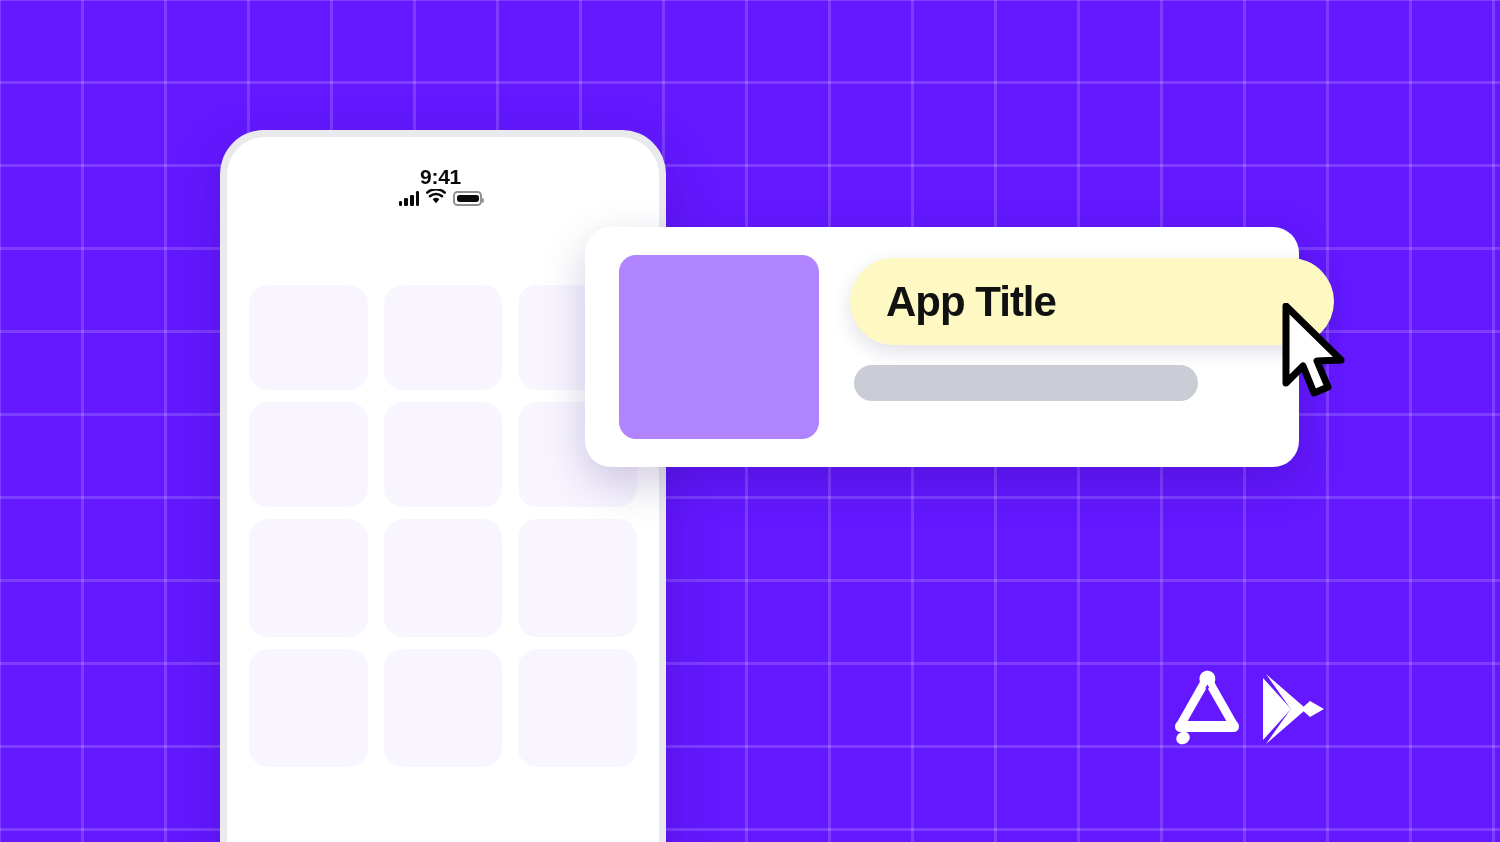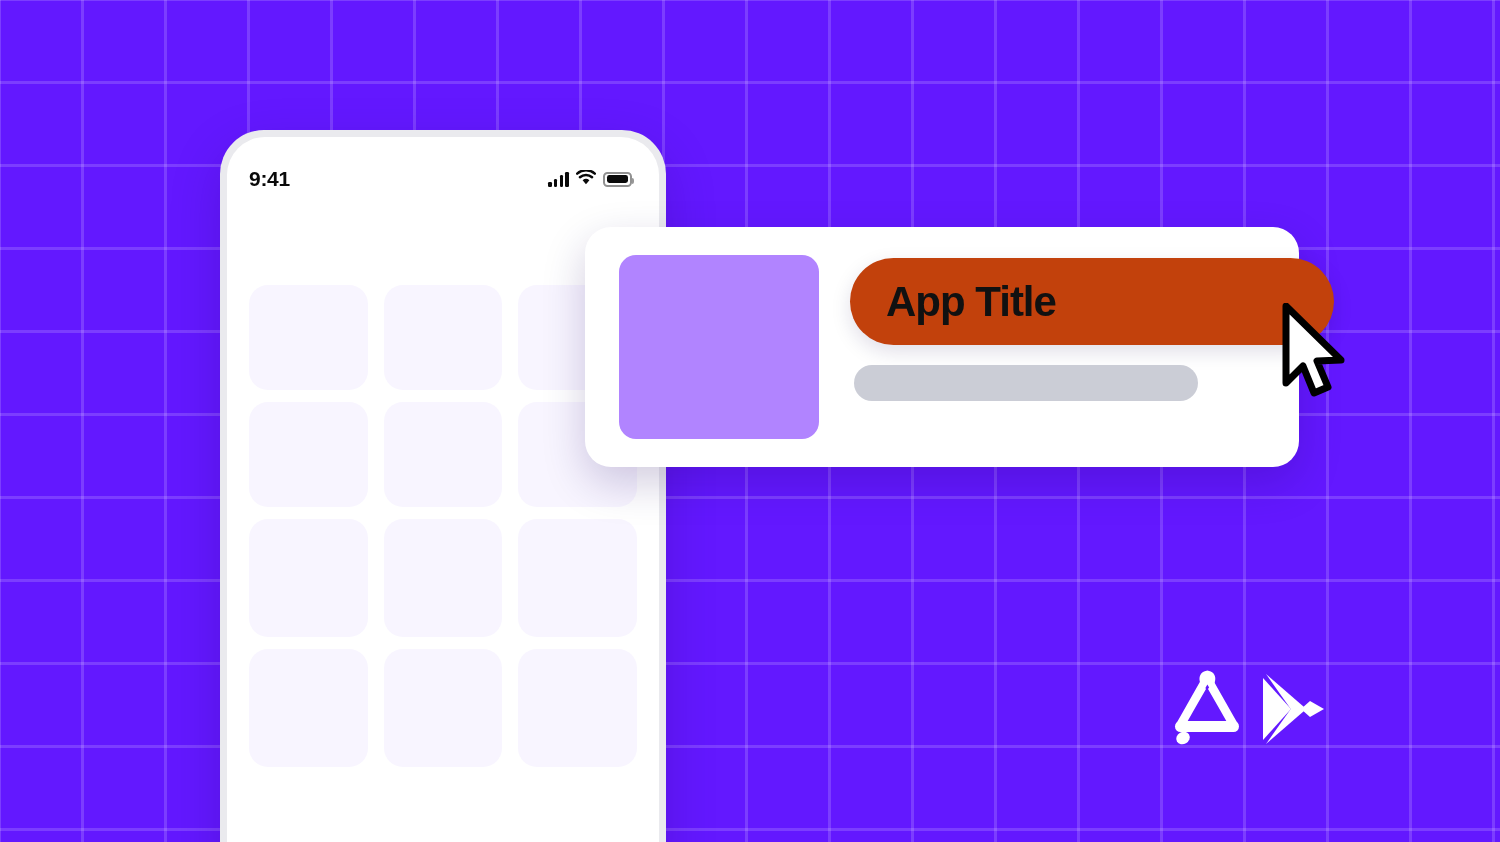--- a/index.html
+++ b/index.html
@@ -56,20 +56,21 @@
   #status-bar {
     position: absolute;
     top: 28px;
     left: 0;
     right: 0;
     height: 28px;
     display: flex;
     align-items: center;
     justify-content: space-between;
     padding: 0 27px 0 22px;
+    flex-direction: column;
   }
 
   #status-time {
     font-size: 21px;
     font-weight: bold;
     color: #0A0A0A;
     letter-spacing: -0.3px;
   }
 
   #status-icons {
@@ -160,21 +161,21 @@
     background: #B184FF;
     border-radius: 17px;
   }
 
   #title-pill {
     position: absolute;
     left: 265px;
     top: 31px;
     width: 484px;
     height: 87px;
-    background: #c2410c;
+    background: #fef9c3;
     border-radius: 44px;
     box-shadow: 0 7px 20px rgba(25, 0, 80, 0.13);
     display: flex;
     align-items: center;
     padding-left: 36px;
   }
 
   #app-title {
     font-size: 42px;
     font-weight: bold;

